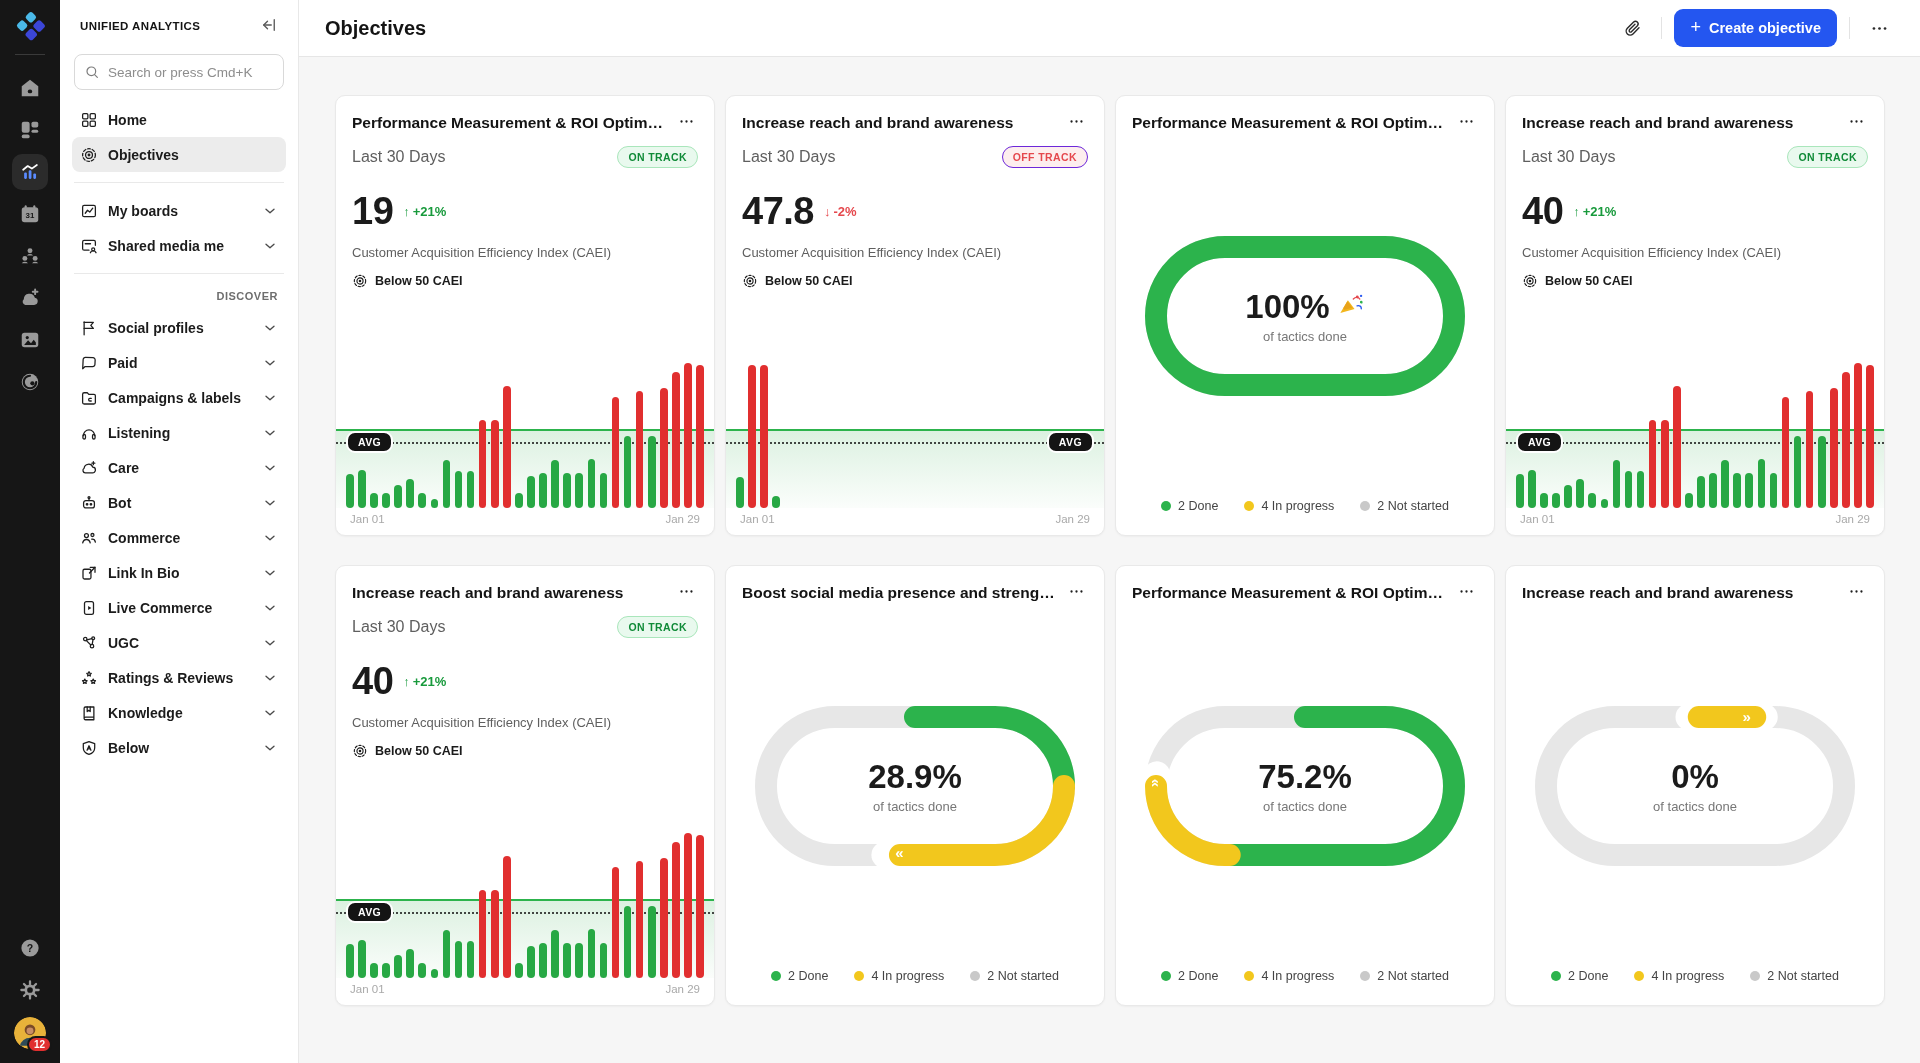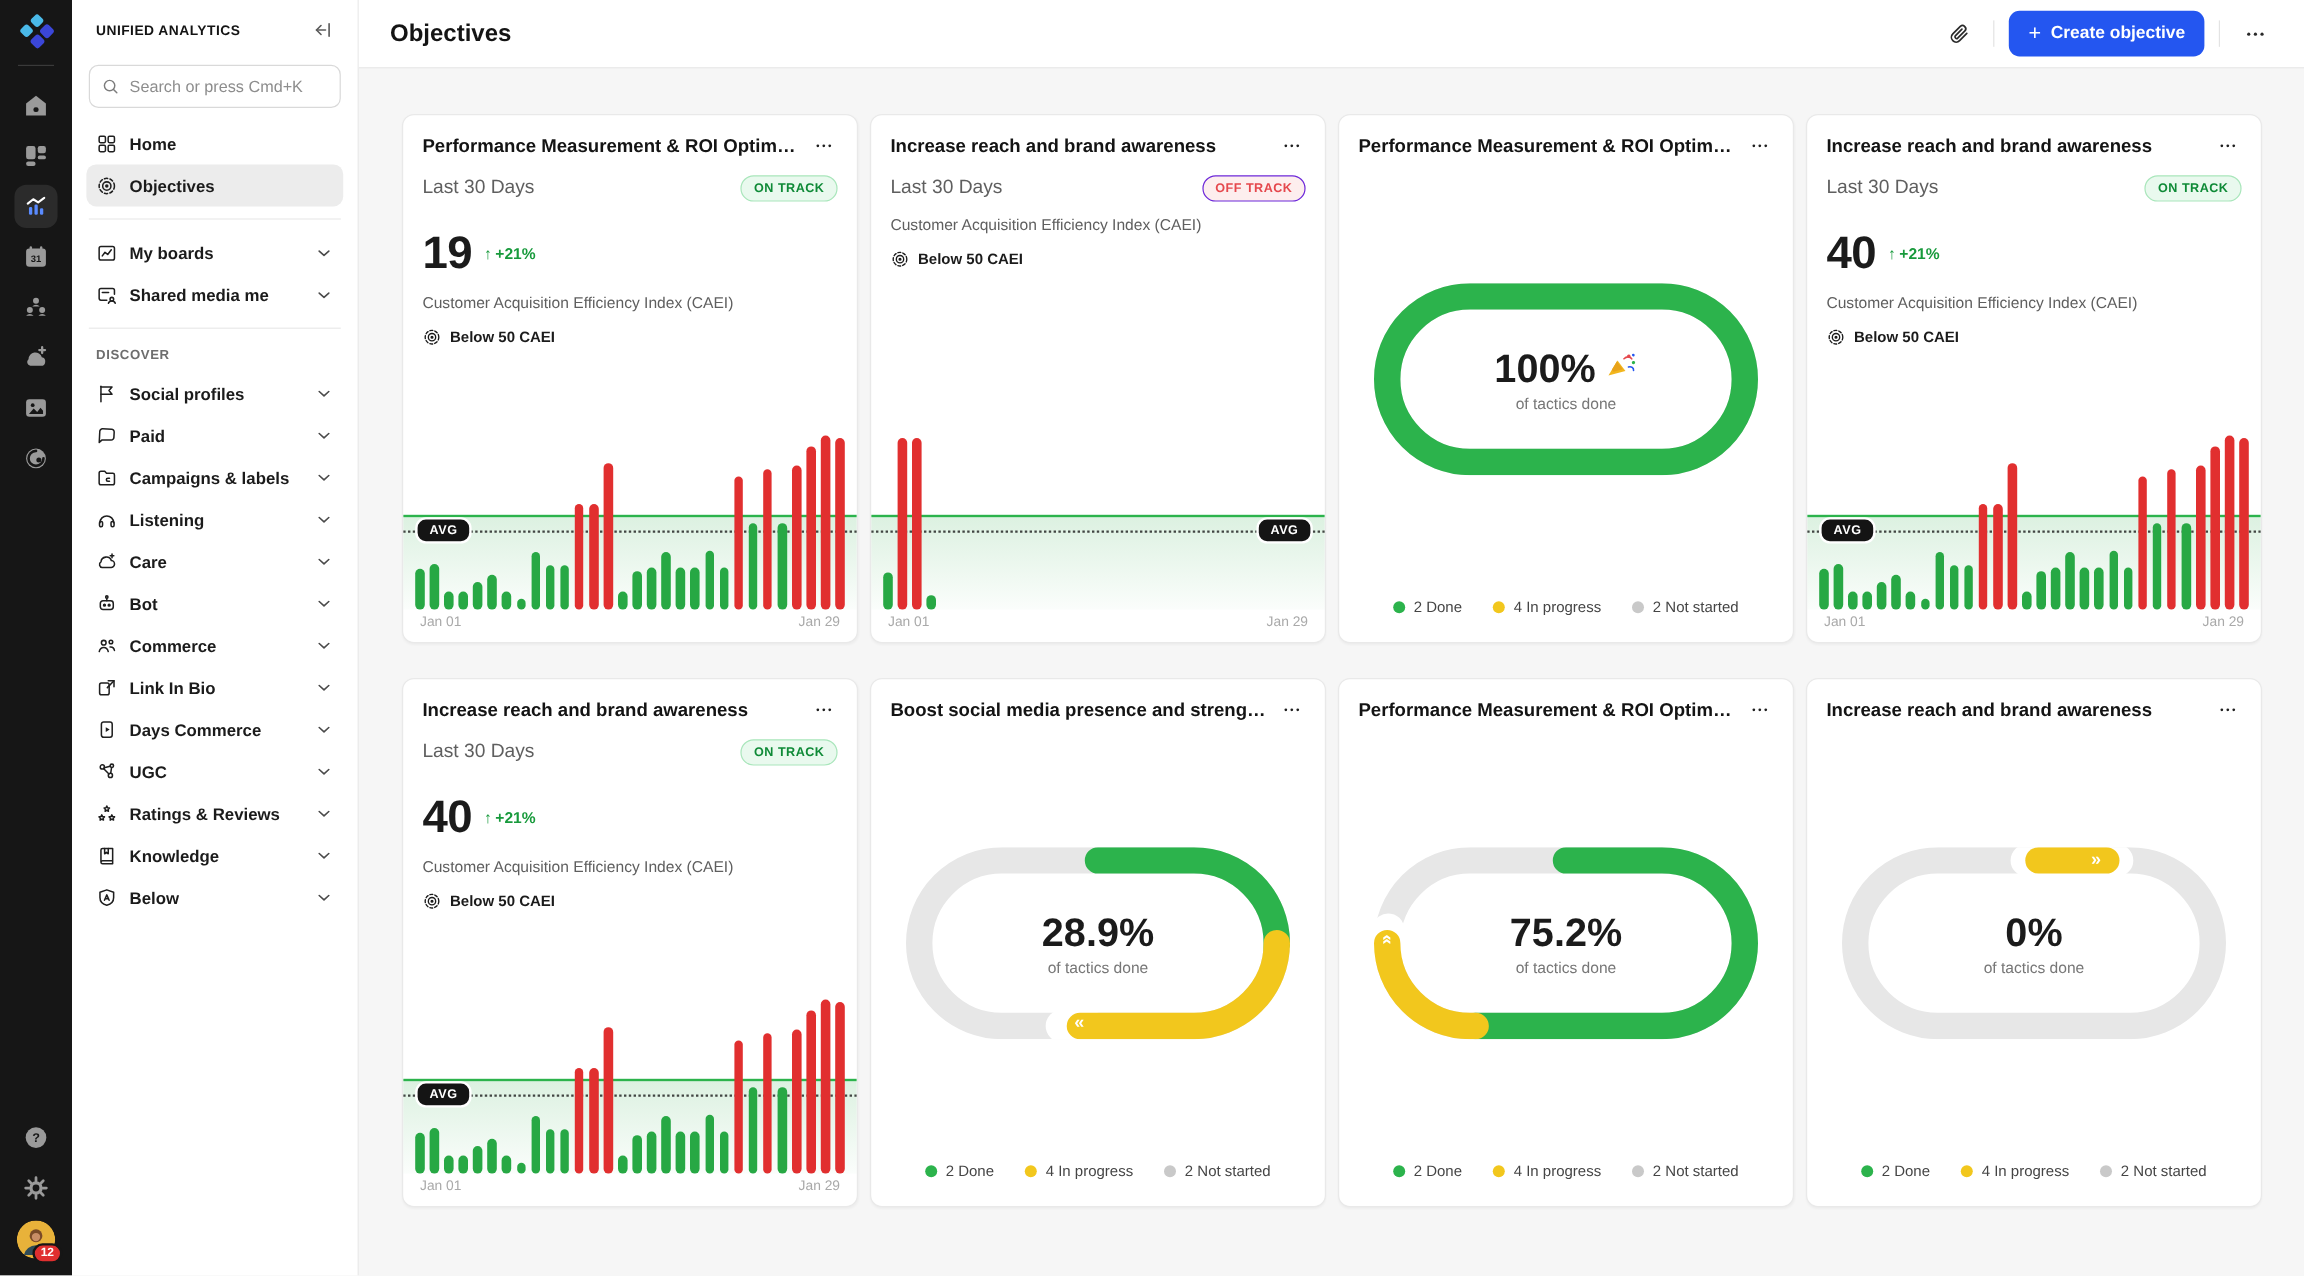--- a/index.html
+++ b/index.html
@@ -37,21 +37,21 @@
   .side-item { display:flex; align-items:center; gap:10px; height:35px; padding:0 8px; border-radius:8px;
     cursor:pointer; }
   .side-item.active { background:#ececec; }
   .side-item .icn { width:18px; height:18px; color:#1f1f1f; flex-shrink:0; }
   .side-item .icn svg { width:18px; height:18px; display:block; }
   .side-label { font-size:14px; font-weight:700; color:#1b1b1b; flex:1; white-space:nowrap; }
   .side-chev { width:16px; height:16px; color:#4a4a4a; flex-shrink:0; }
   .side-chev svg { width:16px; height:16px; display:block; }
   .side-div { height:1px; background:#e9e9e9; margin:10px 2px; }
   .discover-label { font-size:11px; font-weight:800; letter-spacing:.5px; color:#6e6e6e;
-    padding:6px 8px 8px; }
+    padding:6px 8px 8px;text-align:right; }
 
   
   .main { flex:1; display:flex; flex-direction:column; min-width:0; }
   .topbar { height:57px; background:#fff; border-bottom:1px solid #e6e6e6; display:flex; align-items:center;
     padding:0 24px 0 26px; flex-shrink:0; }
   .page-title { font-size:20px; font-weight:700; color:#141414; }
   .top-right { margin-left:auto; display:flex; align-items:center; }
   .icon-btn { width:34px; height:34px; border:none; background:none; color:#2a2a2a; border-radius:8px;
     display:flex; align-items:center; justify-content:center; cursor:pointer; }
   .icon-btn svg { width:19px; height:19px; }
@@ -409,21 +409,21 @@
             </svg>
           </span>
         </div>
         <div class="side-item">
           <span class="icn ">
             <svg viewBox="0 0 24 24" fill="none" stroke="currentColor" stroke-width="1.7" stroke-linecap="round" stroke-linejoin="round">
               <rect x="6" y="3.5" width="12" height="17" rx="2.5"></rect>
               <path d="M10.8 9.4l4.4 2.6-4.4 2.6z" fill="currentColor" stroke="none"></path>
             </svg>
           </span>
-          <span class="side-label">Days Commerce</span>
+          <span class="side-label">Live Commerce</span>
           <span class="side-chev">
             <svg viewBox="0 0 24 24" fill="none" stroke="currentColor" stroke-width="2" stroke-linecap="round" stroke-linejoin="round">
               <path d="M6 9.4l6 5.4 6-5.4"></path>
             </svg>
           </span>
         </div>
         <div class="side-item">
           <span class="icn ">
             <svg viewBox="0 0 24 24" fill="none" stroke="currentColor" stroke-width="1.7" stroke-linecap="round" stroke-linejoin="round">
               <circle cx="7" cy="6.8" r="2.3"></circle>
@@ -598,20 +598,27 @@
                   <span><svg viewBox="0 0 24 24" fill="currentColor">
                       <circle cx="5" cy="12" r="1.6"></circle>
                       <circle cx="12" cy="12" r="1.6"></circle>
                       <circle cx="19" cy="12" r="1.6"></circle>
                     </svg></span>
                 </button>
               </div>
               <div class="meta-row">
                 <span class="period">Last 30 Days</span>
                 <span class="badge off">OFF TRACK</span>
+              </div>
+              <div class="value-row">
+                <span class="big-value">47.8</span>
+                <span class="delta down">
+                  <span>↓</span>
+                  <span>-2%</span>
+                </span>
               </div>
               <div class="metric-label">Customer Acquisition Efficiency Index (CAEI)</div>
               <div class="goal-row">
                 <span class="icn ">
                   <svg viewBox="0 0 24 24" fill="none" stroke="currentColor" stroke-width="1.7" stroke-linecap="round" stroke-linejoin="round">
                     <circle cx="12" cy="12" r="8.5" stroke-dasharray="3.6 2.6"></circle>
                     <circle cx="12" cy="12" r="4.6"></circle>
                     <circle cx="12" cy="12" r="1.1" fill="currentColor"></circle>
                   </svg>
                 </span>

